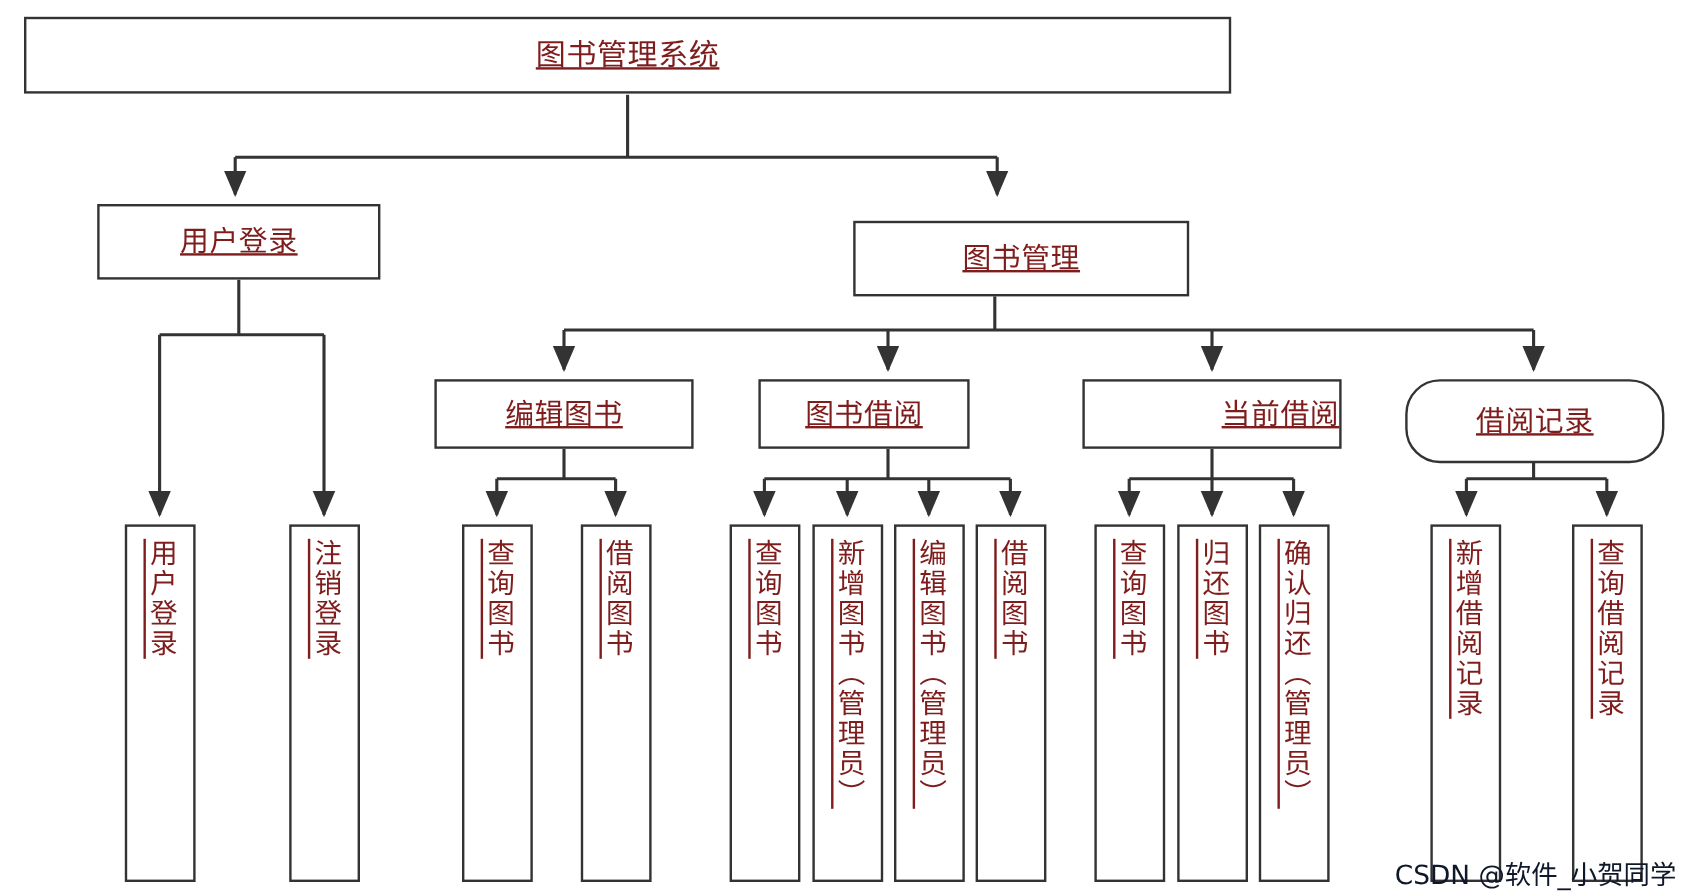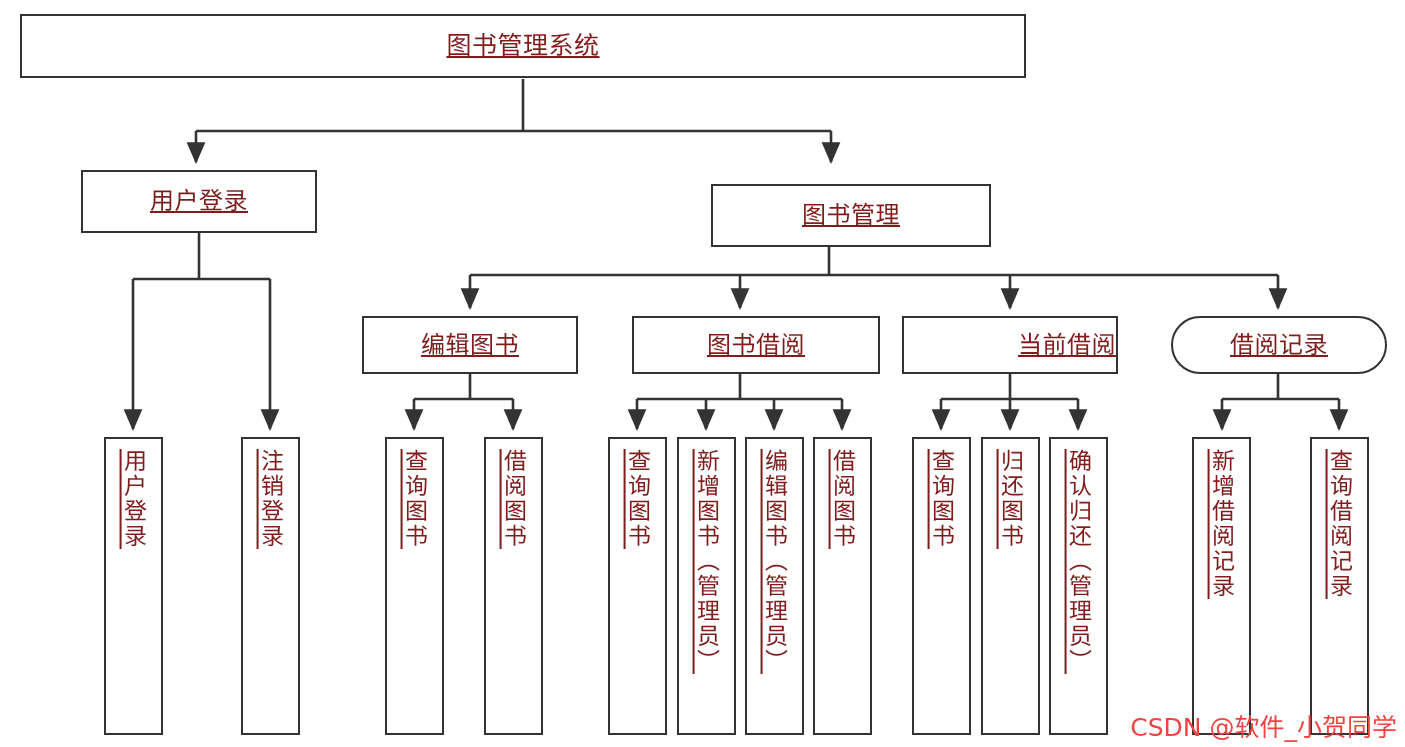--- a/index.html
+++ b/index.html
@@ -62,22 +62,22 @@
     text-orientation: upright;
     font-size: 23px;
     line-height: 1.05;
     letter-spacing: 2px;
     white-space: nowrap;
   }
   #watermark {
     position: absolute;
     right: 8px;
     bottom: 4px;
-    font-size: 25px;
-    color: #ef4444;
+    font-size: 22px;
+    color: #0f172a;
     z-index: 9;
     white-space: nowrap;
     font-family: "DejaVu Sans", "Liberation Sans", sans-serif;
   }
 </style>
 </head>
 <body>
 
 <div id="canvas">
 
@@ -138,27 +138,27 @@
   <div class="node h" style="left:81px; top:170px; width:236px; height:63px;">
     <span class="label">用户登录</span>
   </div>
   <div class="node h" style="left:711px; top:184px; width:280px; height:63px;">
     <span class="label">图书管理</span>
   </div>
 
   <div class="node h" style="left:362px; top:316px; width:216px; height:58px;">
     <span class="label">编辑图书</span>
   </div>
-  <div class="node h" style="left:632px; top:316px; width:248px; height:58px;">
+  <div class="node h" style="left:632px; top:316px; width:176px; height:58px;">
     <span class="label">图书借阅</span>
   </div>
   <div class="node h" style="left:902px; top:316px; width:216px; height:58px;justify-content:flex-end;">
     <span class="label">当前借阅</span>
   </div>
-  <div class="node h" style="left:1171px; top:316px; width:216px; height:58px;border-radius:29px;">
+  <div class="node h" style="left:1171px; top:316px; width:216px; height:70px;border-radius:29px;">
     <span class="label">借阅记录</span>
   </div>
 
   <div class="node v" style="left:104px; top:437px; width:59px; height:298px;">
     <span class="label">用户登录</span>
   </div>
   <div class="node v" style="left:241px; top:437px; width:59px; height:298px;">
     <span class="label">注销登录</span>
   </div>
 

